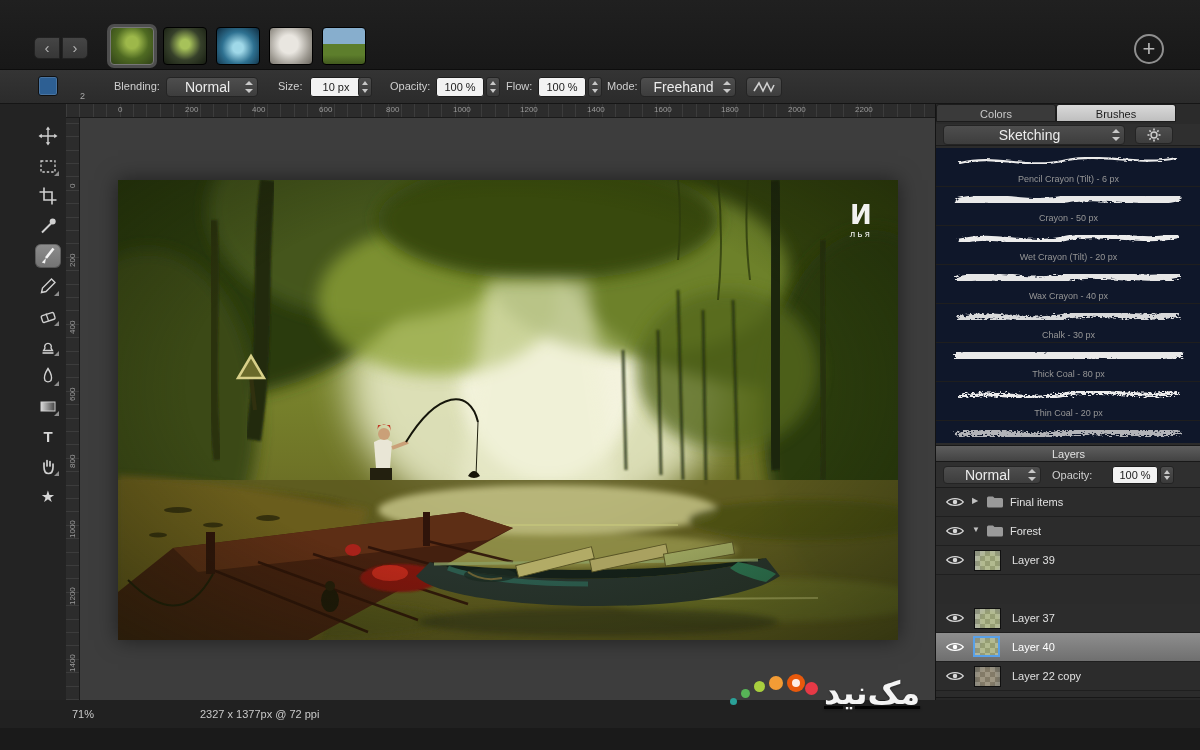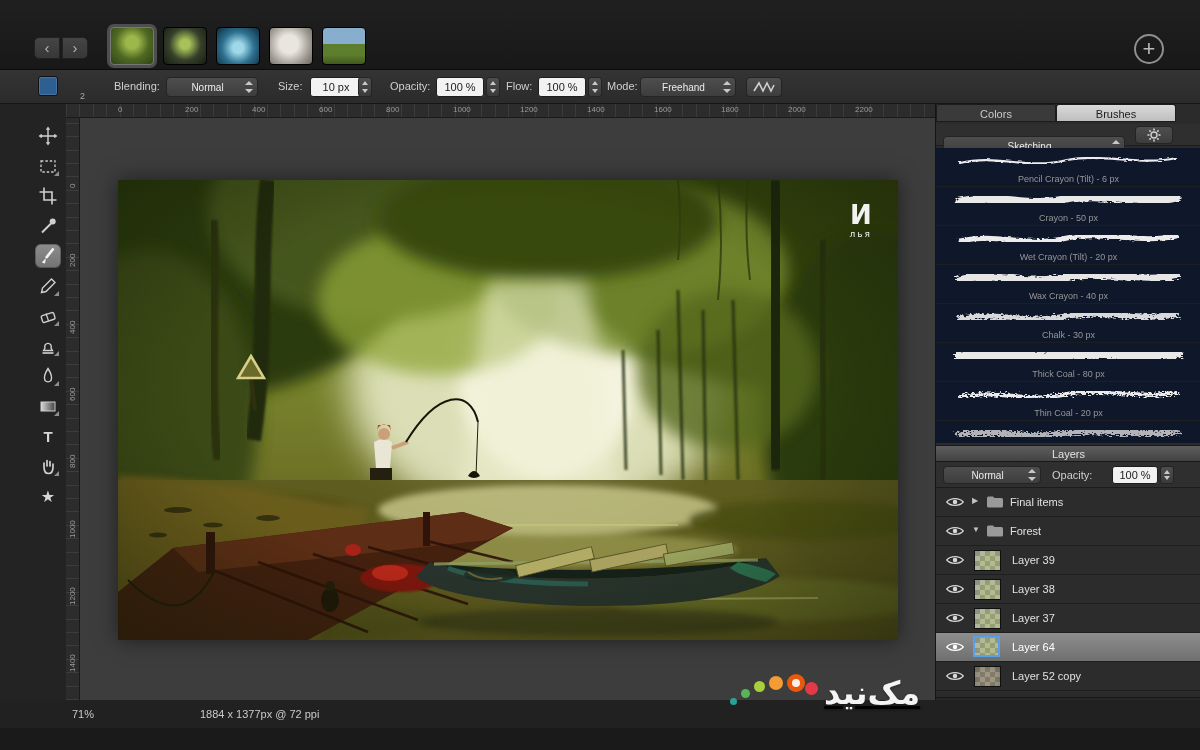--- a/index.html
+++ b/index.html
@@ -28,21 +28,21 @@
 
   
   .optionsbar { position:absolute; left:0; top:70px; width:1200px; height:34px;
     background:linear-gradient(#343434,#2b2b2b); border-bottom:1px solid #151515; }
   .swatch { position:absolute; left:38px; top:6px; width:20px; height:20px; border-radius:3px;
     border:1px solid #111; box-shadow:inset 0 0 0 1px #ffffff22; }
   .swatchsize { position:absolute; left:80px; top:21px; font-size:9px; color:#a8a8a8; }
   .optlabel { position:absolute; top:10px; font-size:11px; color:#cfcfcf; }
   .popup { position:absolute; top:7px; height:20px; background:linear-gradient(#4e4e4e,#3d3d3d);
     border:1px solid #242424; border-radius:4px; display:flex; align-items:center; }
-  .popup .popup-label { flex:1; text-align:center; font-size:10px; color:#ececec; padding-left:6px; }
+  .popup .popup-label { flex:1; text-align:center; font-size:14px; color:#ececec; padding-left:6px; }
   .chev { position:relative; width:13px; height:16px; margin-right:2px; }
   .chev::before, .chev::after { content:""; position:absolute; left:3px; border-left:4px solid transparent; border-right:4px solid transparent; }
   .chev::before { top:2px; border-bottom:4px solid #c8c8c8; }
   .chev::after { bottom:2px; border-top:4px solid #c8c8c8; }
   .field { position:absolute; top:7px; height:20px; background:#f2f2f2; border:1px solid #1d1d1d;
     border-radius:3px; font-size:11px; color:#1a1a1a; text-align:center; line-height:18px; }
   .stepper { position:absolute; top:7px; width:14px; height:20px; background:linear-gradient(#4e4e4e,#3a3a3a);
     border:1px solid #242424; border-radius:3px; }
   .stepper::before, .stepper::after { content:""; position:absolute; left:3px; border-left:3.5px solid transparent; border-right:3.5px solid transparent; }
   .stepper::before { top:3px; border-bottom:4px solid #c8c8c8; }
@@ -82,21 +82,21 @@
   .signature .s2 { font-size:9px; letter-spacing:2px; margin-top:2px; font-family:"DejaVu Sans", sans-serif; }
 
   
   .rpanel { position:absolute; left:935px; top:104px; width:265px; height:622px;
     background:#2b2b2b; border-left:1px solid #141414; }
   .tabbar { position:absolute; left:0; top:0; width:240px; height:18px; display:flex; background:#262626; }
   .tab { flex:1; font-size:11px; text-align:center; line-height:18px; background:#3a3a3a; color:#c9c9c9;
     border:1px solid #1c1c1c; border-radius:3px 3px 0 0; }
   .tab.active { background:linear-gradient(#d9d9d9,#bfbfbf); color:#1c1c1c; }
   .catrow { position:absolute; left:0; top:20px; width:265px; height:22px; background:#2f2f2f; border-bottom:1px solid #1c1c1c; }
-  .catrow .popup { top:12px; }
+  .catrow .popup { top:1px; }
   .gearbtn { position:absolute; right:28px; top:2px; width:38px; height:18px;
     background:linear-gradient(#4e4e4e,#3d3d3d); border:1px solid #242424; border-radius:4px;
     display:flex; align-items:center; justify-content:center; }
 
   .brushlist { position:absolute; left:0; top:44px; width:306px; height:295px; background:#0f172a; overflow:hidden; }
   .brushrow { position:relative; width:265px; height:39px; border-bottom:1px solid #1e1e1e; }
   .brushrow svg { position:absolute; left:16px; top:1px; }
   .brushname { position:absolute; left:0; bottom:2px; width:100%; text-align:center; font-size:9px; color:#969696; }
   .brushrow.partial { height:22px; border-bottom:none; }
 
@@ -588,54 +588,46 @@
 
     <div class="layerrow" style="top:442px">
       <svg class="eye" width="18" height="12" viewBox="0 0 24 16">
         <path d="M1 8 C6 2 18 2 23 8 C18 14 6 14 1 8 Z" fill="none" stroke="#d8d8d8" stroke-width="1.6"></path>
         <circle cx="12" cy="8" r="3" fill="#d8d8d8"></circle>
       </svg>
       <div class="lthumb"></div>
       <span class="lname" style="left:76px">Layer 39</span>
     </div>
 
-    <div class="layerrow" style="top:471px">
-      <svg class="eye" width="18" height="12" viewBox="0 0 24 16">
-        <path d="M1 8 C6 2 18 2 23 8 C18 14 6 14 1 8 Z" fill="none" stroke="#d8d8d8" stroke-width="1.6"></path>
-        <circle cx="12" cy="8" r="3" fill="#d8d8d8"></circle>
-      </svg>
-      <div class="lthumb"></div>
-      <span class="lname" style="left:76px">Layer 38</span>
-    </div>
 
     <div class="layerrow" style="top:500px">
       <svg class="eye" width="18" height="12" viewBox="0 0 24 16">
         <path d="M1 8 C6 2 18 2 23 8 C18 14 6 14 1 8 Z" fill="none" stroke="#d8d8d8" stroke-width="1.6"></path>
         <circle cx="12" cy="8" r="3" fill="#d8d8d8"></circle>
       </svg>
       <div class="lthumb"></div>
       <span class="lname" style="left:76px">Layer 37</span>
     </div>
 
     <div class="layerrow sel" style="top:529px">
       <svg class="eye" width="18" height="12" viewBox="0 0 24 16">
         <path d="M1 8 C6 2 18 2 23 8 C18 14 6 14 1 8 Z" fill="none" stroke="#ffffff" stroke-width="1.6"></path>
         <circle cx="12" cy="8" r="3" fill="#ffffff"></circle>
       </svg>
       <div class="lthumb"></div>
-      <span class="lname" style="left:76px">Layer 64</span>
+      <span class="lname" style="left:76px">Layer 40</span>
     </div>
 
     <div class="layerrow" style="top:558px">
       <svg class="eye" width="18" height="12" viewBox="0 0 24 16">
         <path d="M1 8 C6 2 18 2 23 8 C18 14 6 14 1 8 Z" fill="none" stroke="#d8d8d8" stroke-width="1.6"></path>
         <circle cx="12" cy="8" r="3" fill="#d8d8d8"></circle>
       </svg>
       <div class="lthumb dark"></div>
-      <span class="lname" style="left:76px">Layer 52 copy</span>
+      <span class="lname" style="left:76px">Layer 22 copy</span>
     </div>
 
     <div class="layerbtns">
       <div class="lbtn">
         <svg width="13" height="13" viewBox="0 0 13 13">
           <path d="M6.5 1 V12 M1 6.5 H12" stroke="#b8b8b8" stroke-width="1.6"></path>
         </svg>
       </div>
       <div class="lbtn">
         <svg width="17" height="13" viewBox="0 0 18 14">
@@ -655,21 +647,21 @@
         <svg width="13" height="14" viewBox="0 0 13 14">
           <path d="M2.5 4 L3.4 13 H9.6 L10.5 4" fill="none" stroke="#b8b8b8" stroke-width="1.3"></path>
           <path d="M1 3.5 H12 M4.5 3.5 V2 H8.5 V3.5" fill="none" stroke="#b8b8b8" stroke-width="1.3"></path>
         </svg>
       </div>
     </div>
   </div>
 
   <div class="bottomstrip">
     <span class="zoom">71%</span>
-    <span class="dims">1884 x 1377px @ 72 ppi</span>
+    <span class="dims">2327 x 1377px @ 72 ppi</span>
   </div>
   <div class="bottomedge"></div>
 
   <div class="watermark">
     <div class="wm-dots">
       <i style="left:2px;  top:30px; width:7px;  height:7px;  background:#2aa198"></i>
       <i style="left:13px; top:21px; width:9px;  height:9px;  background:#57b457"></i>
       <i style="left:26px; top:13px; width:11px; height:11px; background:#a8cf3e"></i>
       <i style="left:41px; top:8px;  width:14px; height:14px; background:#f39c35"></i>
       <i style="left:59px; top:6px;  width:18px; height:18px; background:#e8590c"></i>

